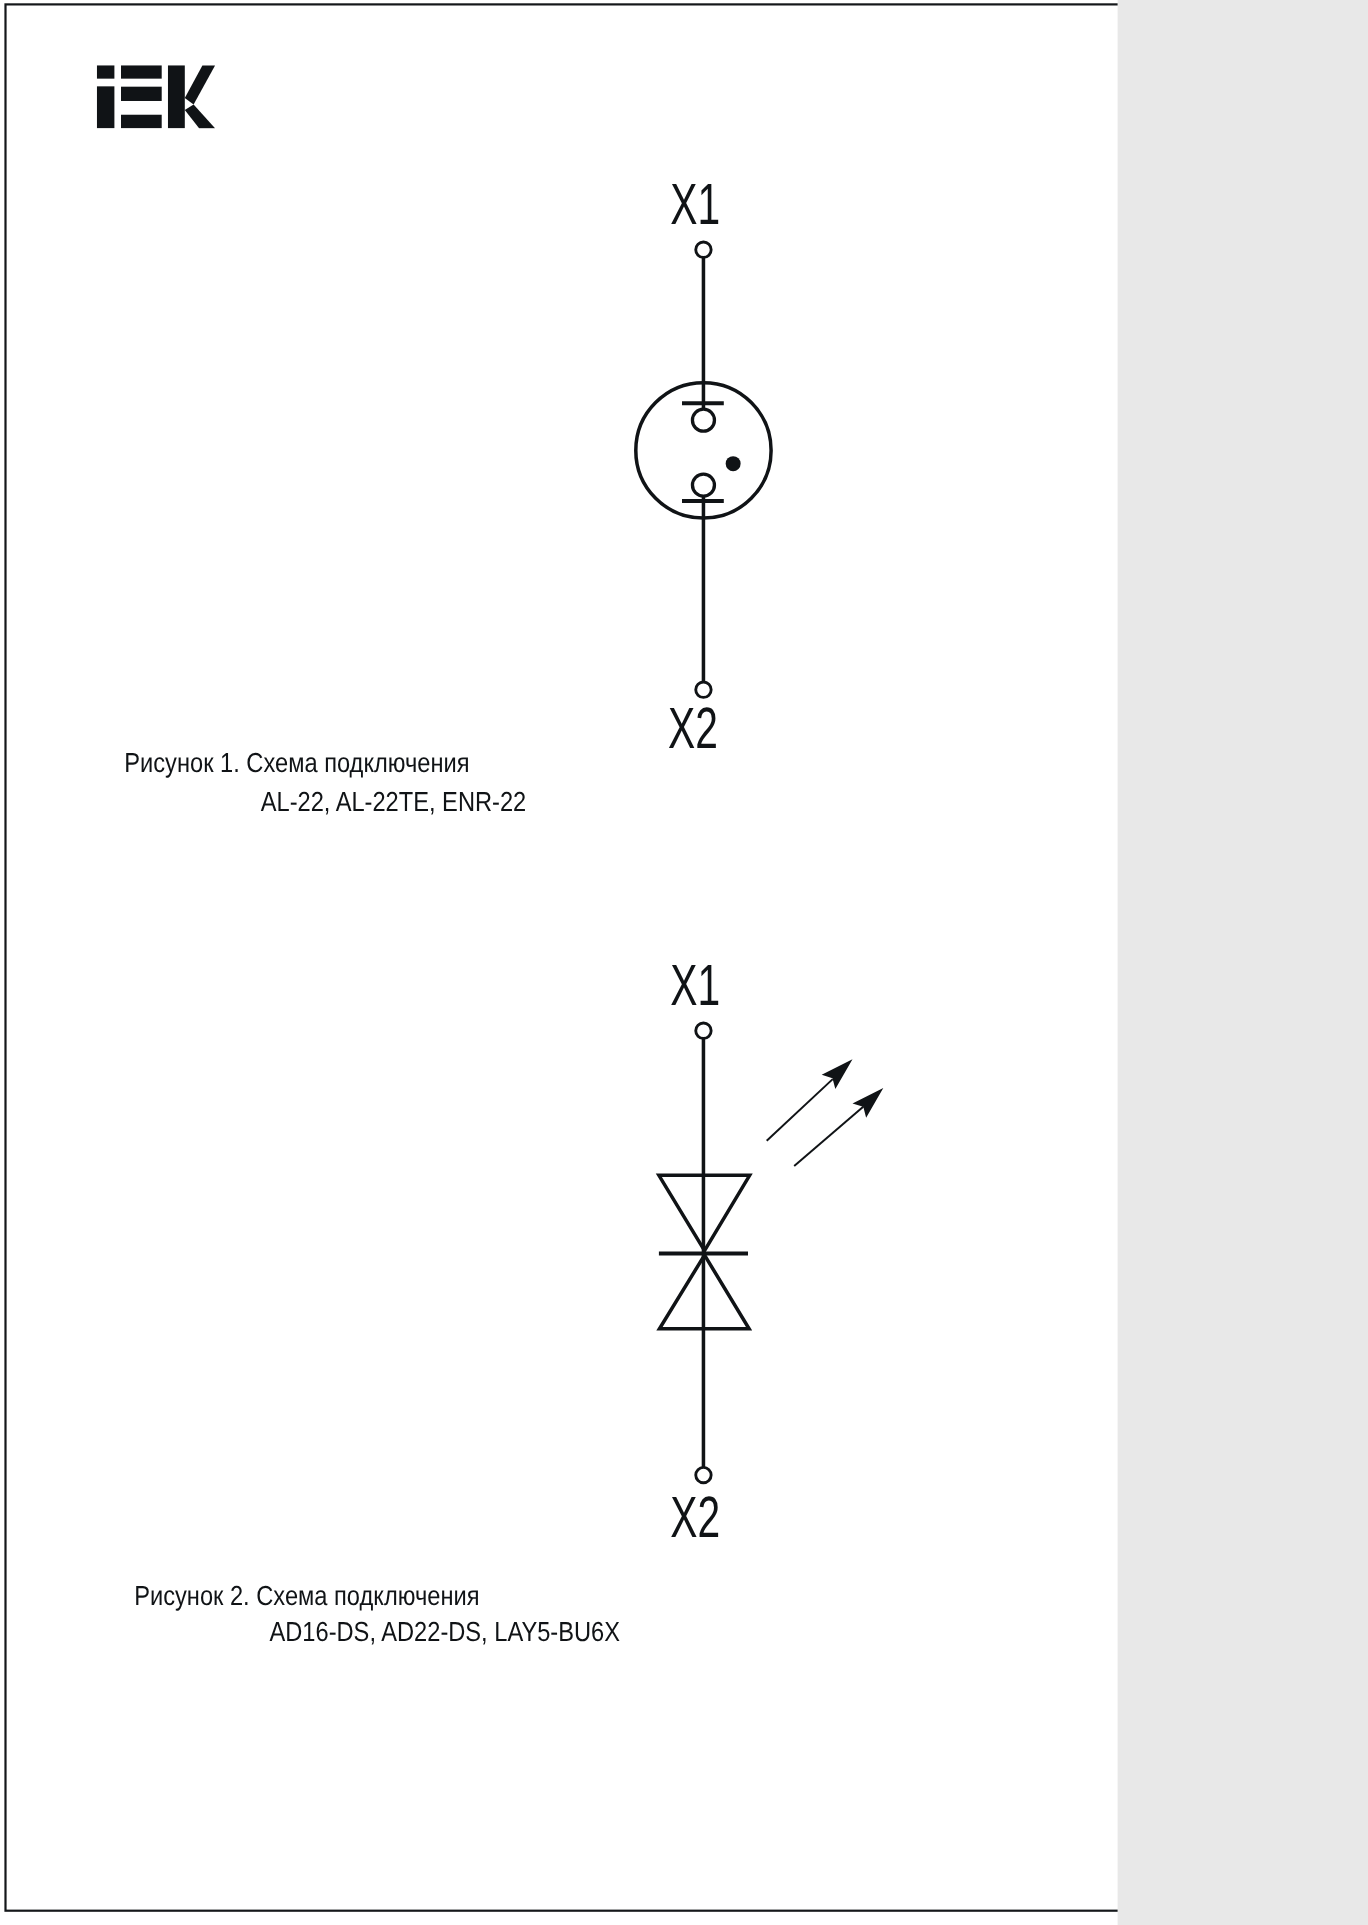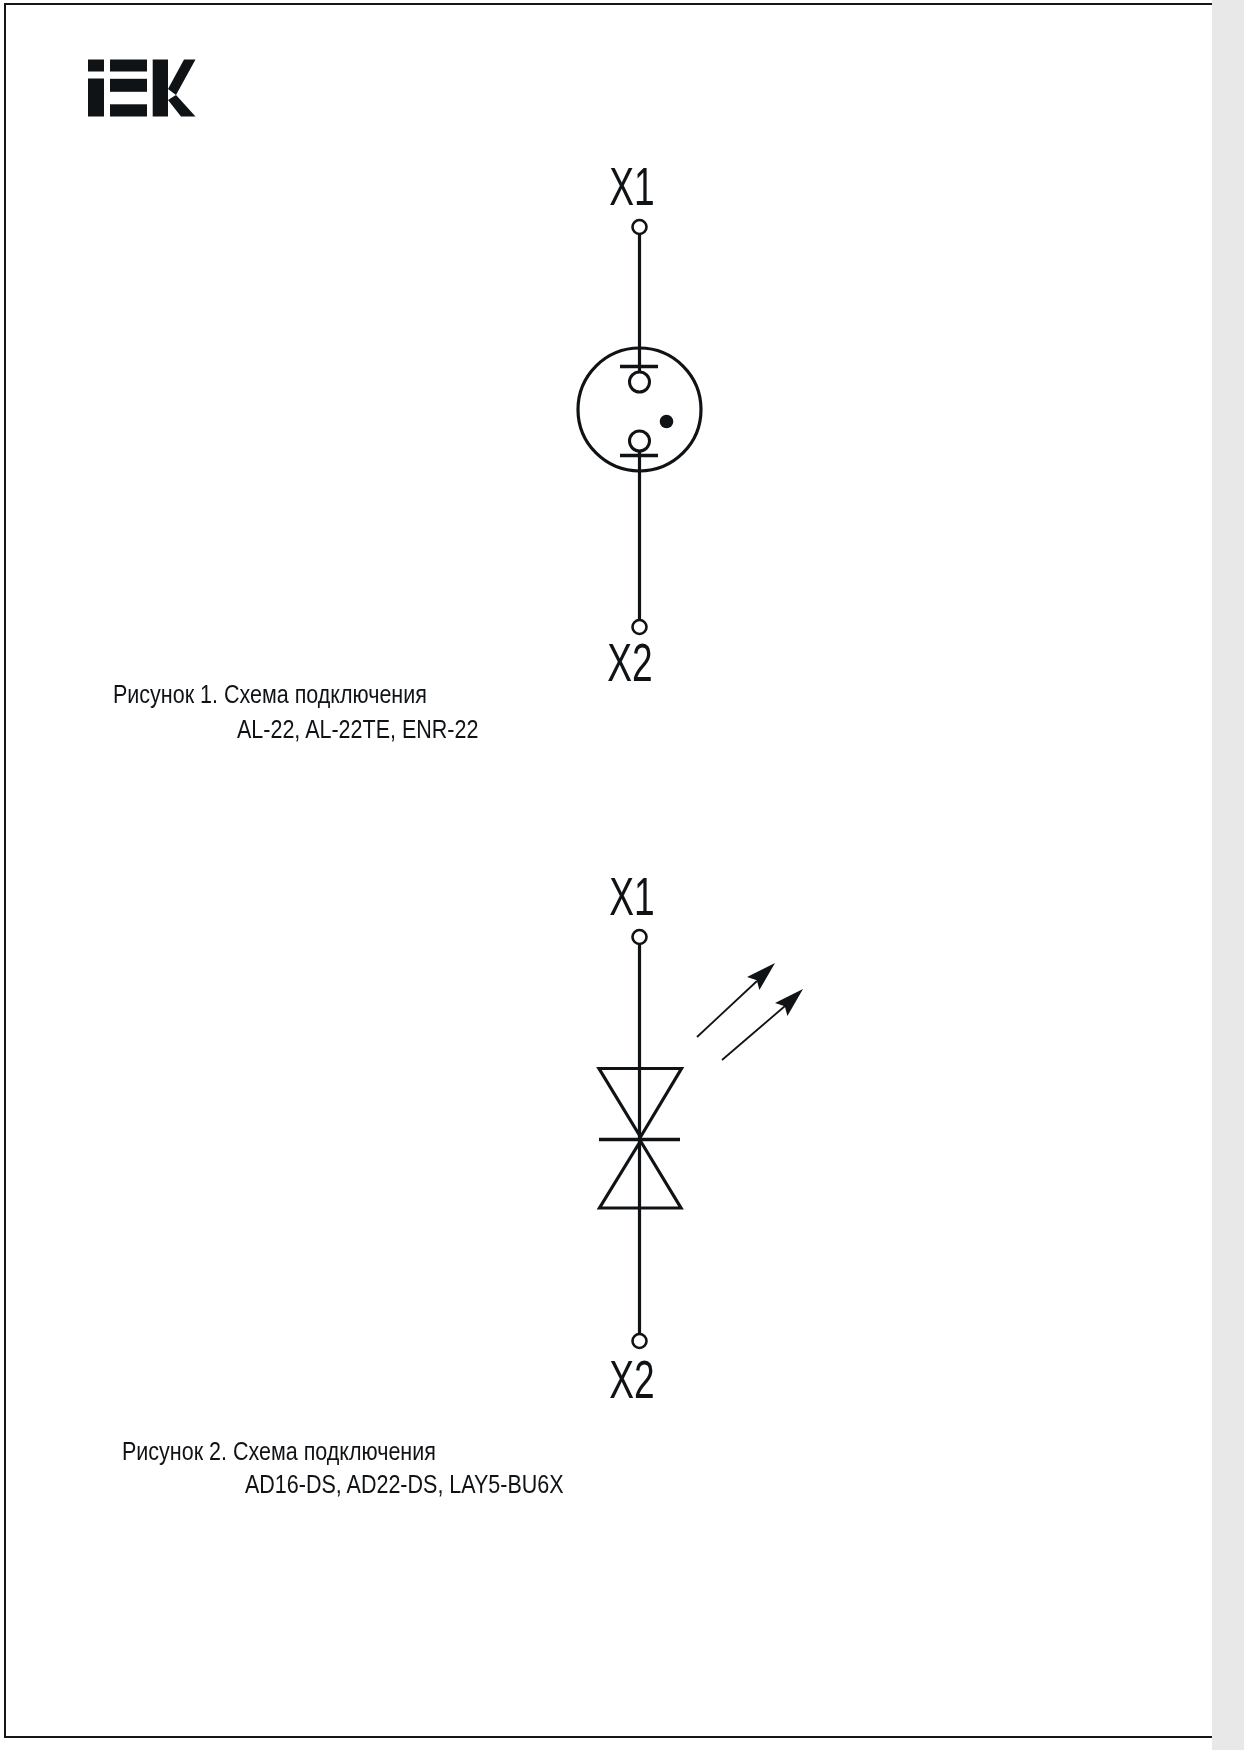--- a/index.html
+++ b/index.html
@@ -1,18 +1,18 @@
 <!DOCTYPE html>
 <html><head>
 <meta charset="utf-8">
 <style>
   html,body{margin:0;padding:0;background:#e8e8e8;}
   #page{
     position:relative;
-    width:1212px;height:1750px;
+    width:1016px;height:1750px;
     background:#ffffff;
     font-family:"Liberation Sans","DejaVu Sans",sans-serif;
     color:#101316;
     overflow:hidden;
   }
   .page-border{
     position:absolute;left:4px;top:3px;width:1233px;height:1735px;
     border:2px solid #14171a;box-sizing:border-box;
   }
   .sr-only{

